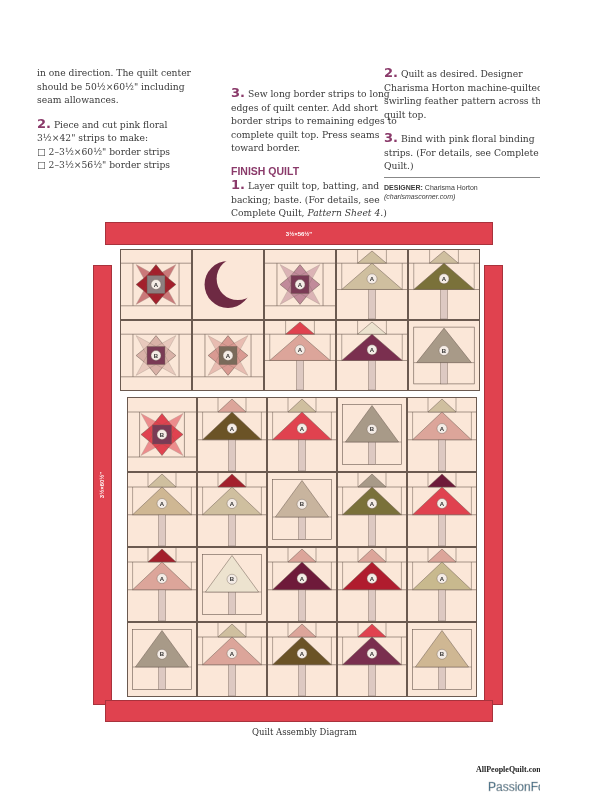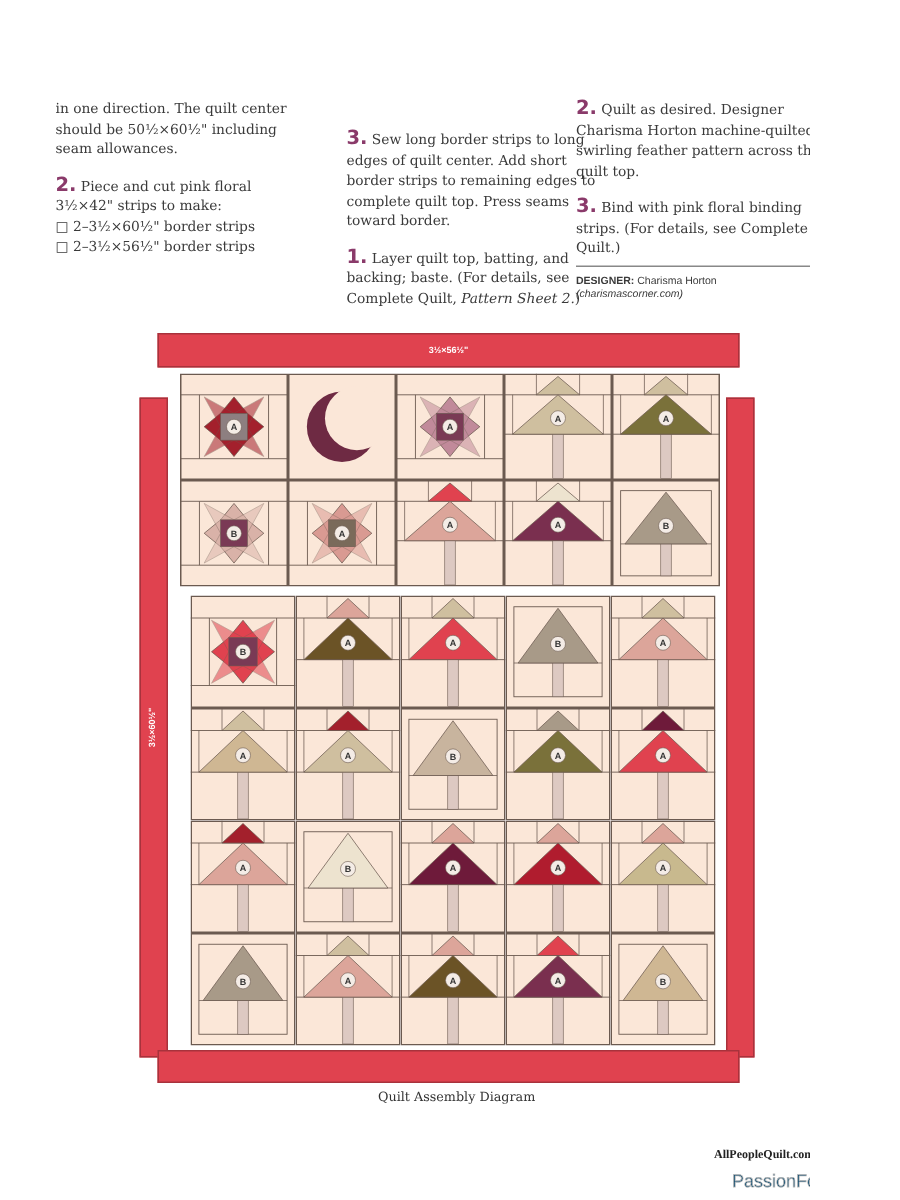--- a/index.html
+++ b/index.html
@@ -25,21 +25,22 @@
 <div id="page">
   <div class="col" style="left:37px;">
     <p>in one direction. The quilt center should be 50½×60½" including seam allowances.</p>
     <p style="margin-bottom:0"><span class="num">2.</span> <span>Piece and cut pink floral 3½×42" strips to make:</span></p>
     <div>□ 2–3½×60½" border strips</div>
     <div>□ 2–3½×56½" border strips</div>
   </div>
 
   <div class="col" style="left:231px;margin-top:20px;">
     <p><span class="num">3.</span> <span>Sew long border strips to long edges of quilt center. Add short border strips to remaining edges to complete quilt top. Press seams toward border.</span></p>
-    <p><span class="num">1.</span> <span>Layer quilt top, batting, and backing; baste. (For details, see Complete Quilt, </span><i>Pattern Sheet 2.</i><span>)</span></p>
+    <div class="head">FINISH QUILT</div>
+    <p><span class="num">1.</span> <span>Layer quilt top, batting, and backing; baste. (For details, see Complete Quilt, </span><i>Pattern Sheet 4.</i><span>)</span></p>
   </div>
 
   <div class="col" style="left:384px;">
     <p><span class="num">2.</span> <span>Quilt as desired. Designer Charisma Horton machine-quilted a swirling feather pattern across the quilt top.</span></p>
     <p style="margin-bottom:2px"><span class="num">3.</span> <span>Bind with pink floral binding strips. (For details, see Complete Quilt.)</span></p>
     <div class="rule"></div>
     <div class="sub"><b>DESIGNER:</b> <span>Charisma Horton</span></div>
     <div class="sub" style="font-style:italic">(charismascorner.com)</div>
   </div>
 

